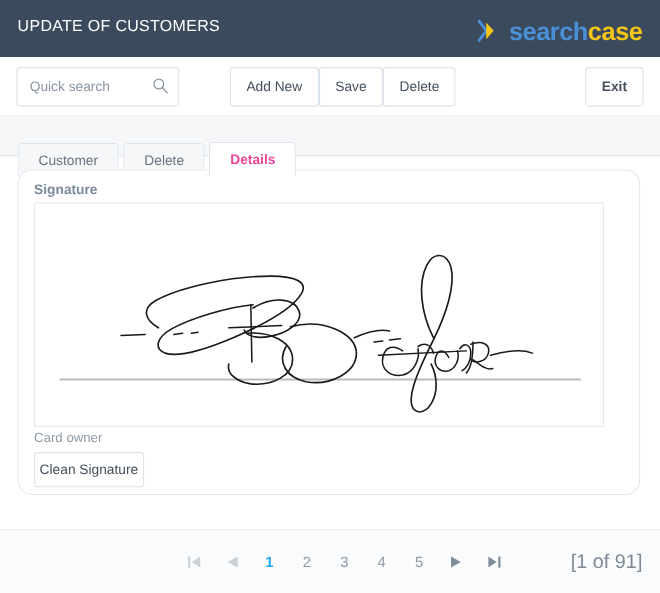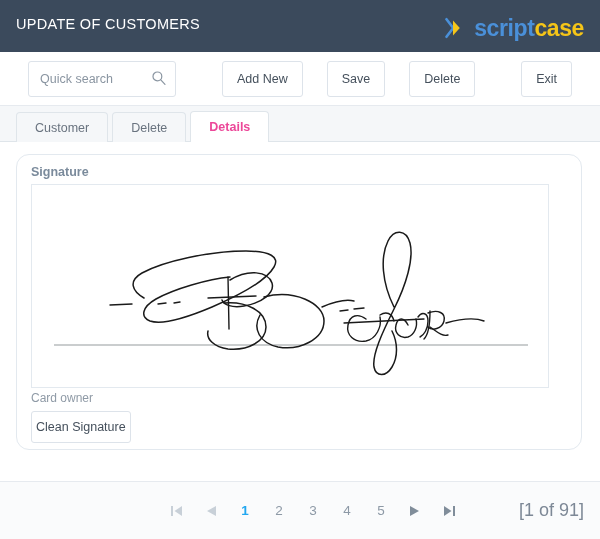--- a/index.html
+++ b/index.html
@@ -60,21 +60,21 @@
   .logo-text .t-script { color: #4a90d9; }
   .logo-text .t-case { color: #f5c518; }
 
   
   .toolbar {
     height: 54px;
     background: #ffffff;
     border-bottom: 1px solid #e6eaef;
     display: flex;
     align-items: center;
-    padding: 0 28px;
+    padding: 0 15px;
     box-sizing: border-box;
     flex: 0 0 auto;
     position: relative;
   }
   .search-wrap {
     position: relative;
     width: 148px;
     height: 36px;
     flex: 0 0 auto;
   }
@@ -96,21 +96,21 @@
     position: absolute;
     right: 9px;
     top: 9px;
     width: 16px;
     height: 16px;
     pointer-events: none;
   }
   .btn-group {
     display: flex;
     margin-left: 46px;
-    gap: 24px;
+    gap: 0;
   }
   .tbtn {
     height: 36px;
     min-width: 44px;
     padding: 0 14px;
     box-sizing: border-box;
     background: #ffffff;
     border: 1px solid #dde3ea;
     border-radius: 3px;
     font-family: "Liberation Sans", sans-serif;
@@ -118,20 +118,21 @@
     color: #45505c;
     cursor: pointer;
     display: flex;
     align-items: center;
     justify-content: center;
     white-space: nowrap;
   }
   .tbtn.exit {
     margin-left: auto;
     min-width: 48px;
+    font-weight: bold;
   }
 
   
   .tabs-bar {
     height: 36px;
     background: #f5f7f9;
     border-bottom: 1px solid #dfe5ea;
     display: flex;
     align-items: flex-end;
     padding: 0 16px;
@@ -148,21 +149,21 @@
     justify-content: center;
     font-size: 12.5px;
     color: #69737f;
     background: #f5f7f9;
     border: 1px solid #dfe5ea;
     border-bottom: none;
     border-radius: 4px 4px 0 0;
     margin-right: 4px;
     cursor: pointer;
     position: relative;
-    top: 1px;
+    top: 19px;
   }
   .tab.active {
     background: #ffffff;
     color: #ec4899;
     font-weight: bold;
     height: 31px;
     z-index: 2;
   }
 
   
@@ -281,21 +282,21 @@
 
 <div class="app">
 
   <div class="header">
     <div class="header-title">UPDATE OF CUSTOMERS</div>
     <div class="logo">
       <svg class="logo-mark" viewBox="0 0 22 24">
         <path d="M1.5 3.2 L8.2 12 L1.5 20.8" fill="none" stroke="#4a90d9" stroke-width="2.6" stroke-linecap="round" stroke-linejoin="round"></path>
         <path d="M8.0 4.4 L14.8 12 L8.0 19.6 Z" fill="#f5c518"></path>
       </svg>
-      <div class="logo-text"><span class="t-script">script</span><span class="t-case">case</span></div>
+      <div class="logo-text"><span class="t-script">search</span><span class="t-case">case</span></div>
     </div>
   </div>
 
   <div class="toolbar">
     <div class="search-wrap">
       <input class="search-input" type="text" placeholder="Quick search" style="">
       <svg class="search-icon" viewBox="0 0 16 16">
         <circle cx="6.4" cy="6.4" r="4.4" fill="none" stroke="#8a95a1" stroke-width="1.2"></circle>
         <line x1="9.8" y1="9.8" x2="14" y2="14.4" stroke="#8a95a1" stroke-width="1.2" stroke-linecap="round"></line>
       </svg>

